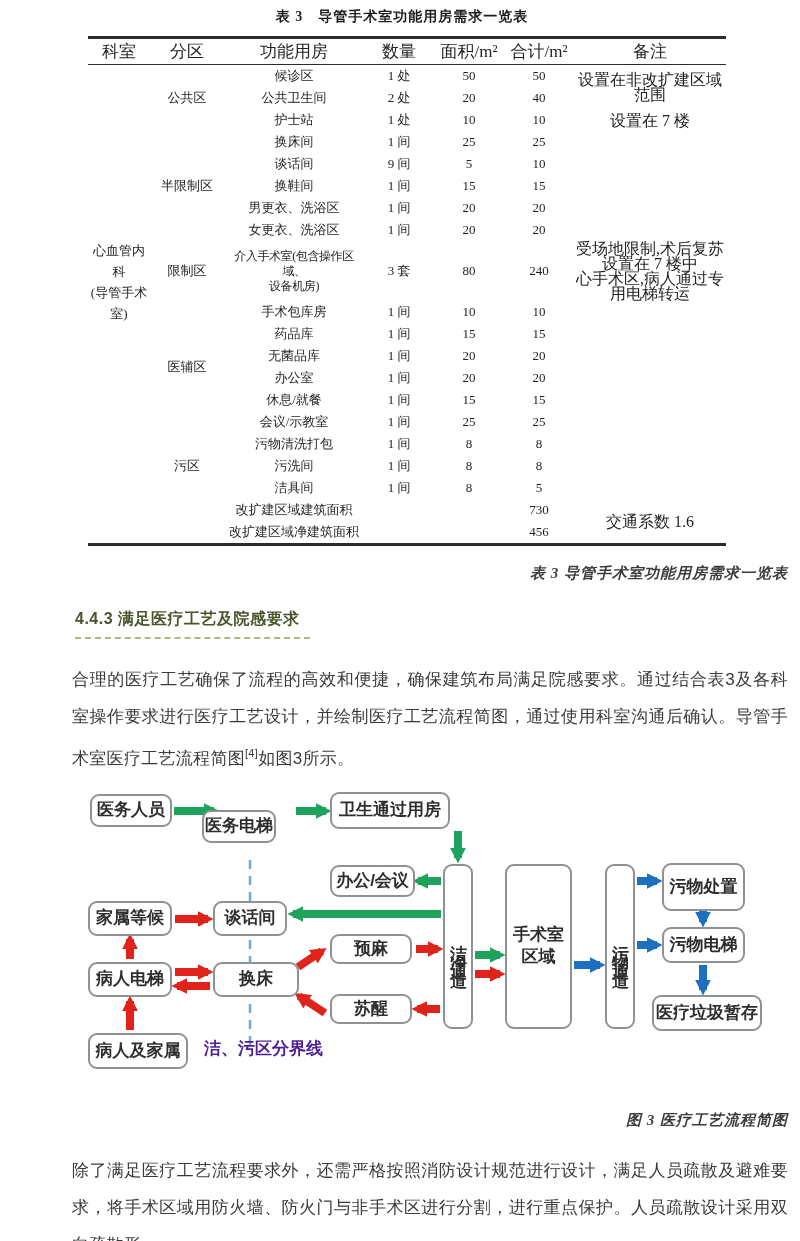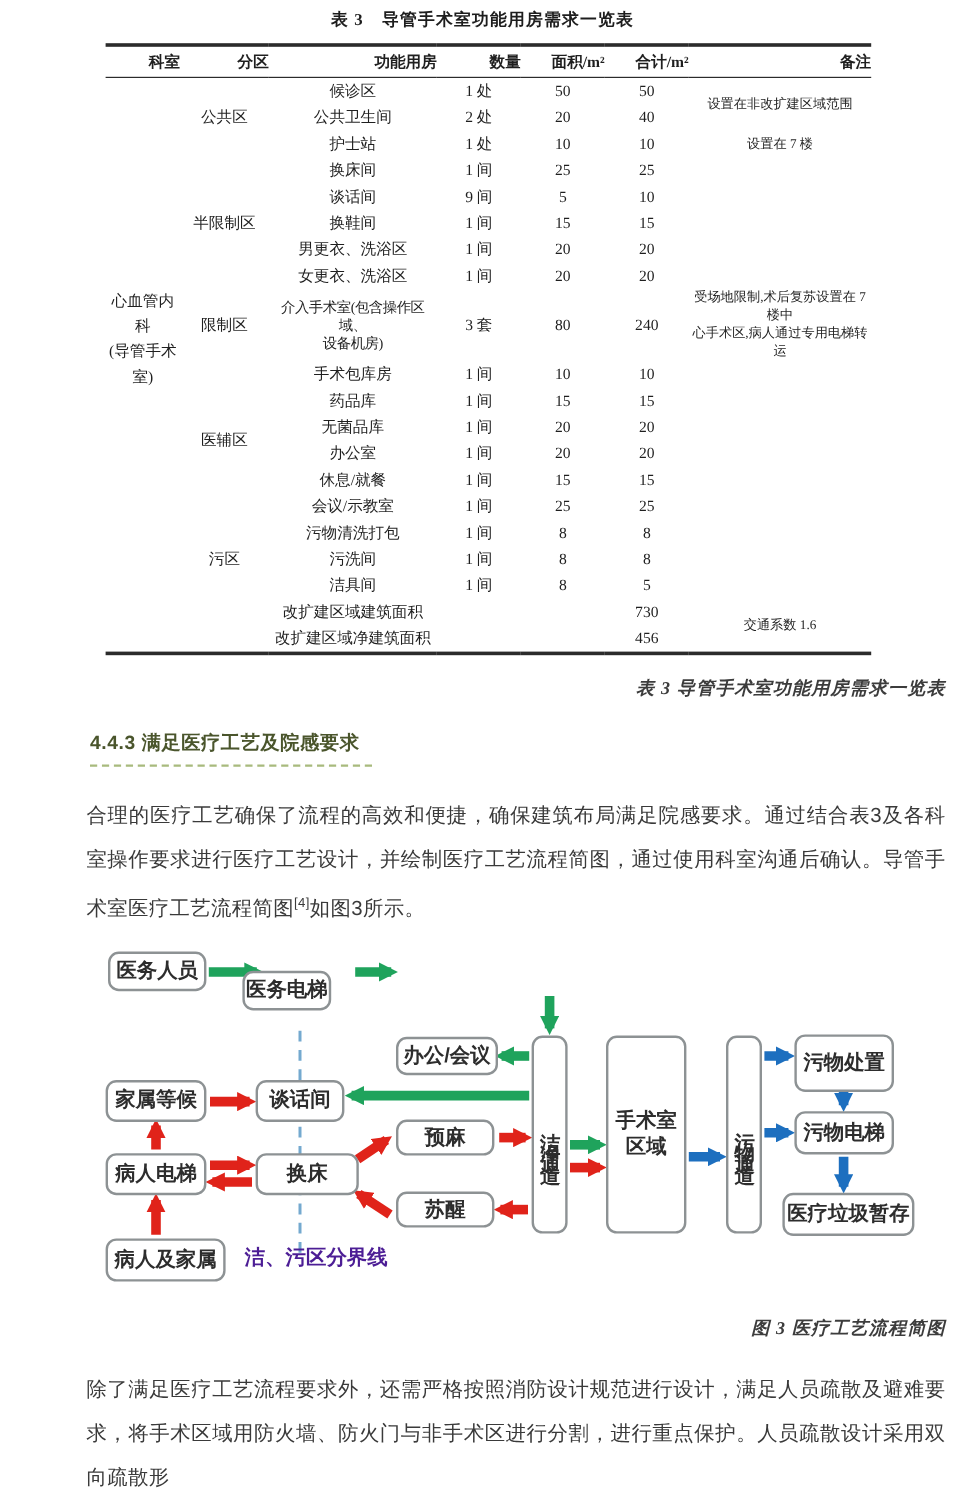--- a/index.html
+++ b/index.html
@@ -7,26 +7,26 @@
         font-family:"Liberation Sans","DejaVu Sans",sans-serif;}
   .content{padding:0 12px 0 72px;}
 
   
   .tbl-title{margin:8px 0 10px 16px;width:628px;text-align:center;
              font-family:"Liberation Serif","DejaVu Serif",serif;
              font-size:14px;font-weight:700;color:#1d1d1d;letter-spacing:1px;}
   .reqtbl{border-collapse:collapse;table-layout:fixed;width:628px;margin-left:16px;
           font-family:"Liberation Serif","DejaVu Serif",serif;color:#1f1f1f;
           border-top:3px solid #2b2b2b;border-bottom:3px solid #2b2b2b;}
-  .reqtbl th{font-size:13px;font-weight:700;height:25px;padding:0;text-align:right;
+  .reqtbl th{font-size:17px;font-weight:400;height:25px;padding:0;text-align:center;
              border-bottom:1.5px solid #2b2b2b;}
   .reqtbl td{font-size:13px;text-align:center;vertical-align:middle;height:22px;
              padding:0 2px;line-height:1.25;}
   .reqtbl td.dept{white-space:pre-line;line-height:21px;}
-  .reqtbl td.bz{font-size:11px;white-space:pre-line;line-height:15px;}
+  .reqtbl td.bz{font-size:16px;white-space:pre-line;line-height:15px;}
   .reqtbl td.fn2{font-size:12px;white-space:pre-line;line-height:15px;letter-spacing:-0.4px;}
 
   .cap{margin-top:18px;text-align:right;font-family:"Liberation Serif","DejaVu Serif",serif;
        font-style:italic;font-weight:700;font-size:15px;color:#3c3c3c;letter-spacing:1px;}
 
   .sechead{margin:26px 0 0 3px;font-size:16px;font-weight:700;color:#4a552c;letter-spacing:0.5px;}
   .sechead span{display:inline-block;padding:0 10px 7px 0;border-bottom:2px dashed #a8ba7d;}
 
   .para{margin:22px 0 0 0;font-size:17px;line-height:37px;color:#3a3a3a;
         text-align:justify;letter-spacing:0.3px;}
@@ -254,35 +254,36 @@
           <line x1="488" y1="178" x2="514" y2="178" stroke="#1d6fbf" stroke-width="8" marker-end="url(#ah-blue)"></line>
           <line x1="551" y1="94" x2="571" y2="94" stroke="#1d6fbf" stroke-width="8" marker-end="url(#ah-blue)"></line>
           <line x1="617" y1="114" x2="617" y2="135" stroke="#1d6fbf" stroke-width="8" marker-end="url(#ah-blue)"></line>
           <line x1="551" y1="158" x2="571" y2="158" stroke="#1d6fbf" stroke-width="8" marker-end="url(#ah-blue)"></line>
           <line x1="617" y1="178" x2="617" y2="203" stroke="#1d6fbf" stroke-width="8" marker-end="url(#ah-blue)"></line>
           <line x1="164" y1="73" x2="164" y2="262" stroke="#74a9cf" stroke-width="2.5" stroke-dasharray="9 7"></line>
         </svg>
       <div class="divlabel">洁、污区分界线</div>
     <div class="dbox" style="left: 4px; top: 7px; width: 82px; height: 33px;">医务人员</div>
         <div class="dbox" style="left: 116px; top: 7px; width: 74px; height: 33px; margin-top: 16px;">医务电梯</div>
+        <div class="dbox" style="left: 244px; top: 5px; width: 120px; height: 37px;">卫生通过用房</div>
         <div class="dbox" style="left: 244px; top: 78px; width: 85px; height: 32px;">办公/会议</div>
         <div class="dbox" style="left: 2px; top: 114px; width: 84px; height: 35px;">家属等候</div>
         <div class="dbox" style="left: 127px; top: 114px; width: 74px; height: 35px;">谈话间</div>
         <div class="dbox" style="left: 244px; top: 147px; width: 82px; height: 30px;">预麻</div>
         <div class="dbox" style="left: 2px; top: 175px; width: 84px; height: 35px;">病人电梯</div>
         <div class="dbox" style="left: 127px; top: 175px; width: 86px; height: 35px;">换床</div>
         <div class="dbox" style="left: 244px; top: 207px; width: 82px; height: 30px;">苏醒</div>
         <div class="dbox" style="left: 2px; top: 246px; width: 100px; height: 36px;">病人及家属</div>
         <div class="dbox vbox" style="left: 357px; top: 77px; width: 30px; height: 165px;">洁净通道</div>
         <div class="dbox" style="left: 419px; top: 77px; width: 67px; height: 165px;">手术室区域</div>
         <div class="dbox vbox" style="left: 519px; top: 77px; width: 30px; height: 165px;">污物通道</div>
         <div class="dbox" style="left: 576px; top: 76px; width: 83px; height: 48px;">污物处置</div>
         <div class="dbox" style="left: 576px; top: 140px; width: 83px; height: 36px;">污物电梯</div>
         <div class="dbox" style="left: 566px; top: 208px; width: 110px; height: 36px;">医疗垃圾暂存</div>
       </div>
 
-    <div class="cap" style="margin-top:12px;">图 3 医疗工艺流程简图</div>
+    <div class="cap" style="margin-top:24px;">图 3 医疗工艺流程简图</div>
 
 
     <p class="para">除了满足医疗工艺流程要求外，还需严格按照消防设计规范进行设计，满足人员疏散及避难要求，将手术区域用防火墙、防火门与非手术区进行分割，进行重点保护。人员疏散设计采用双向疏散形</p>
 
   </div>
 </div>
 
 </body></html>

